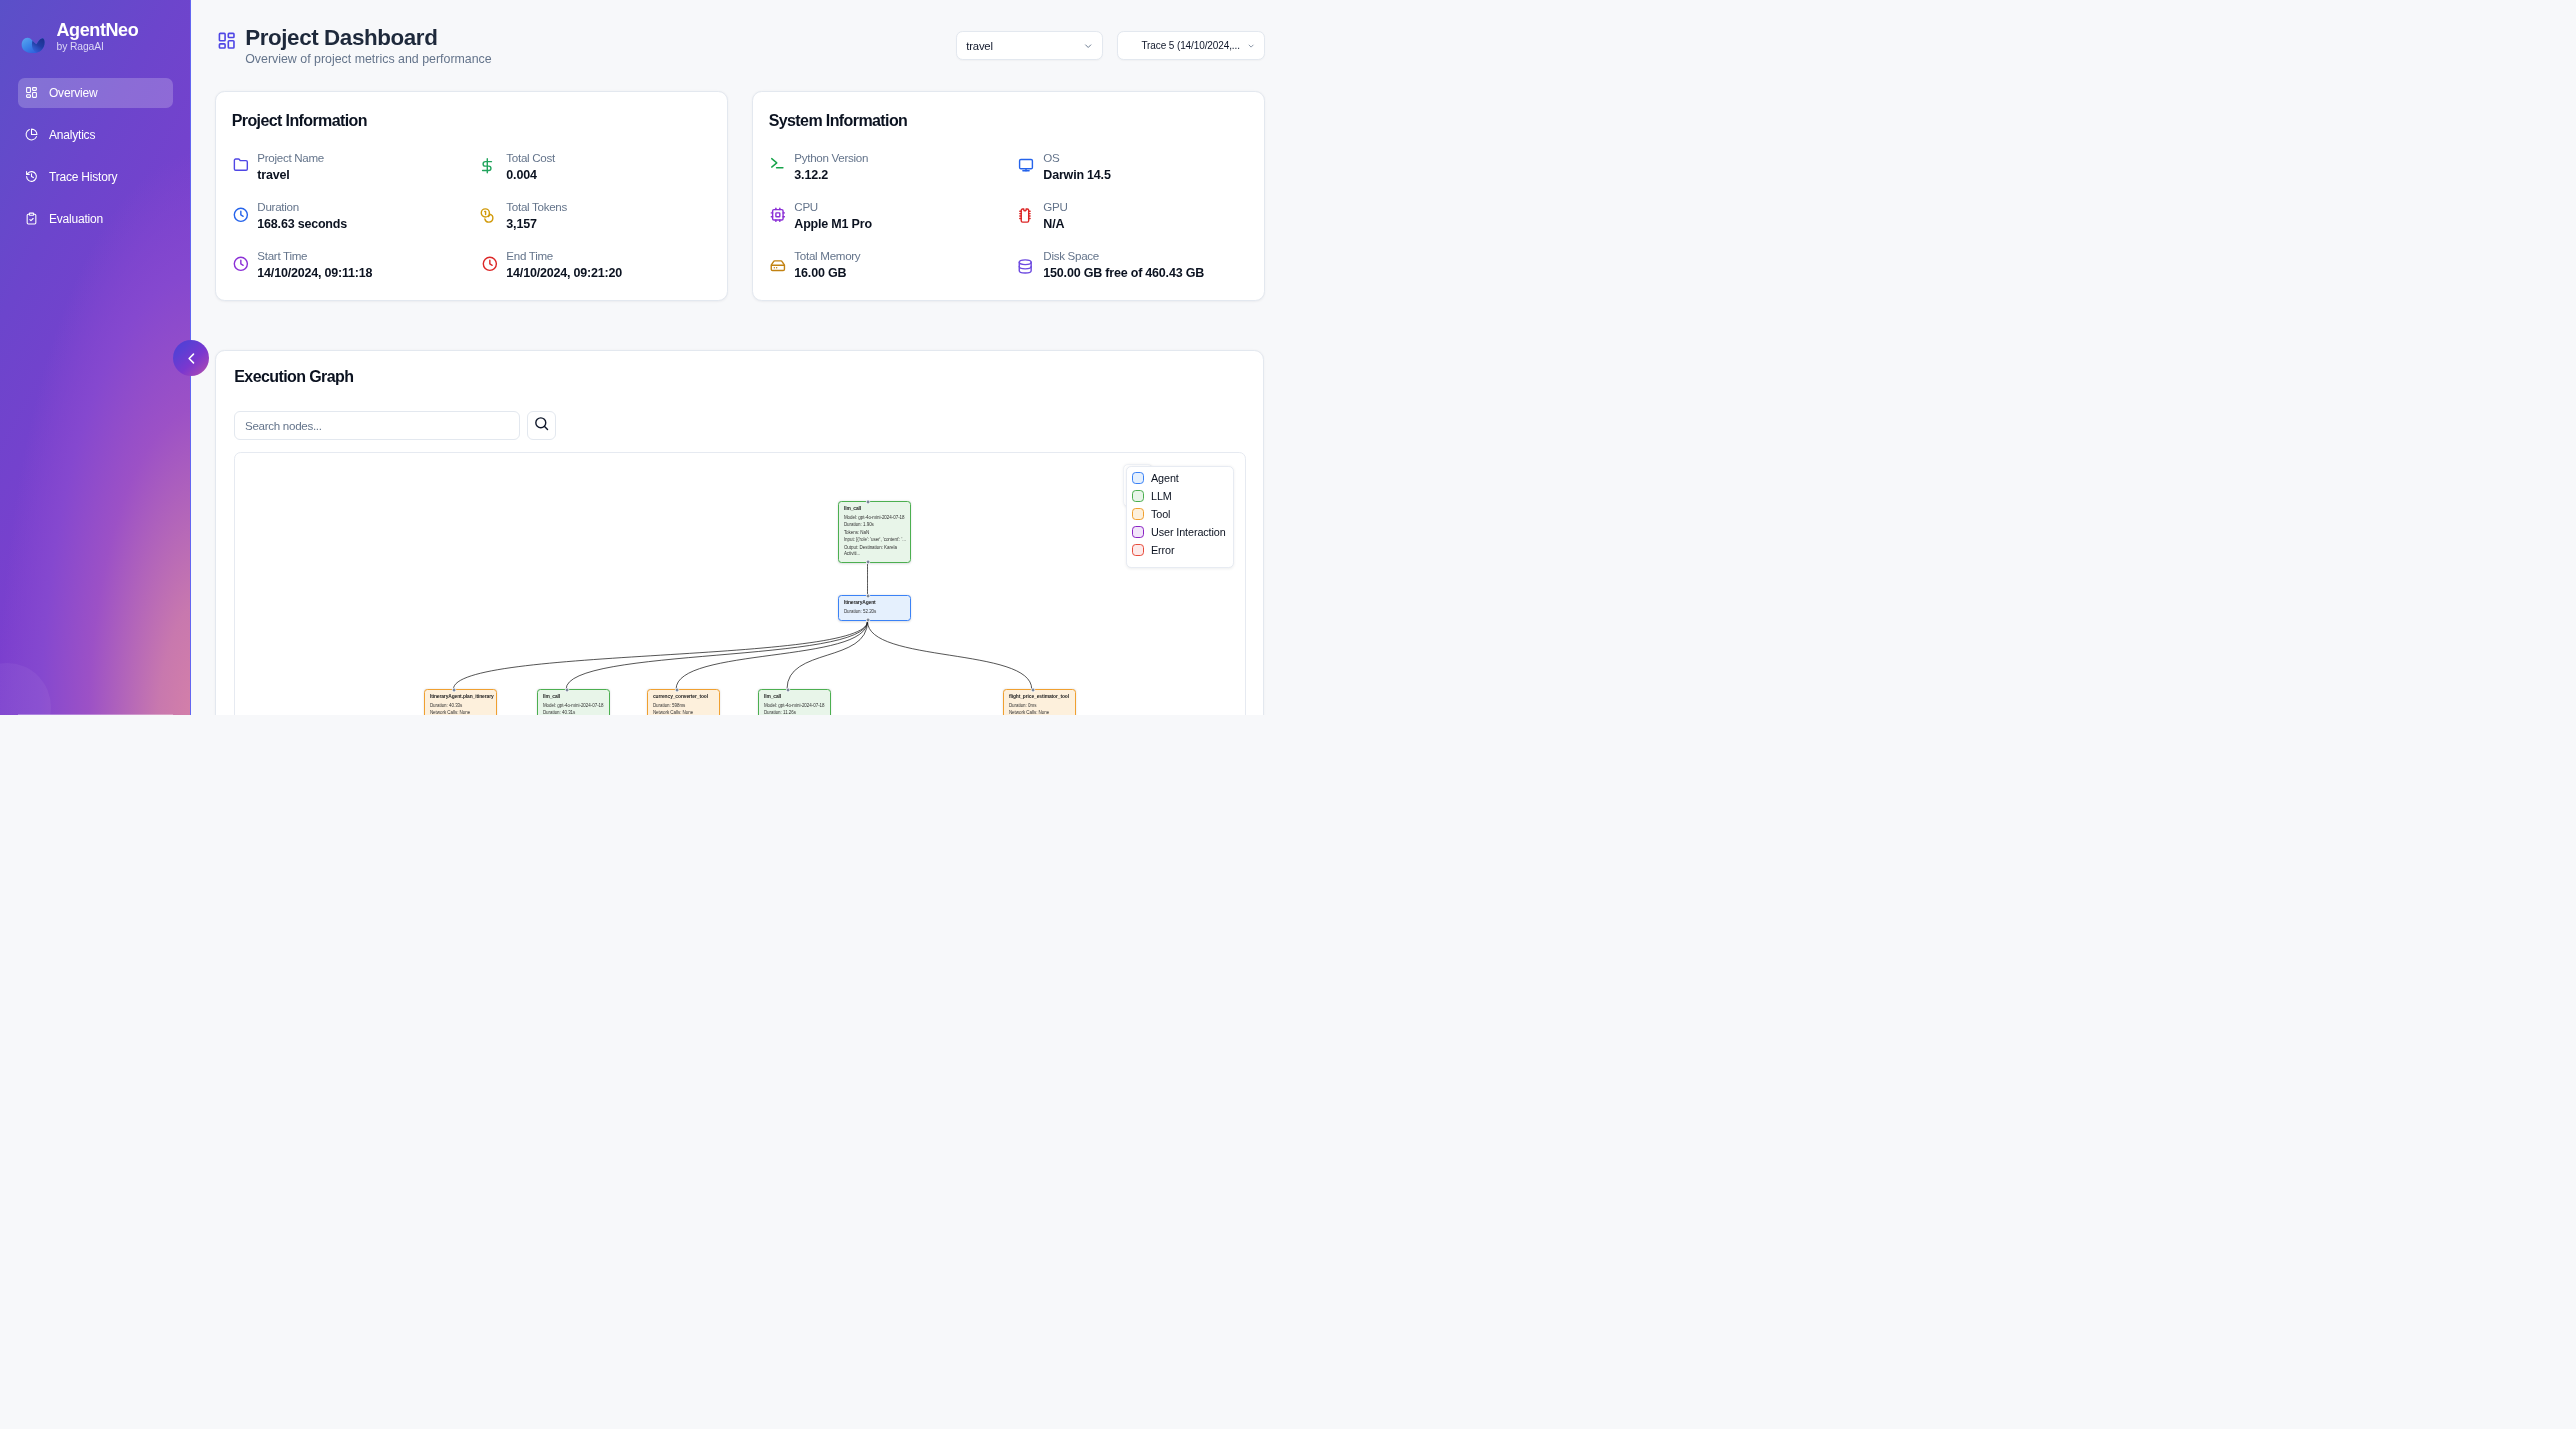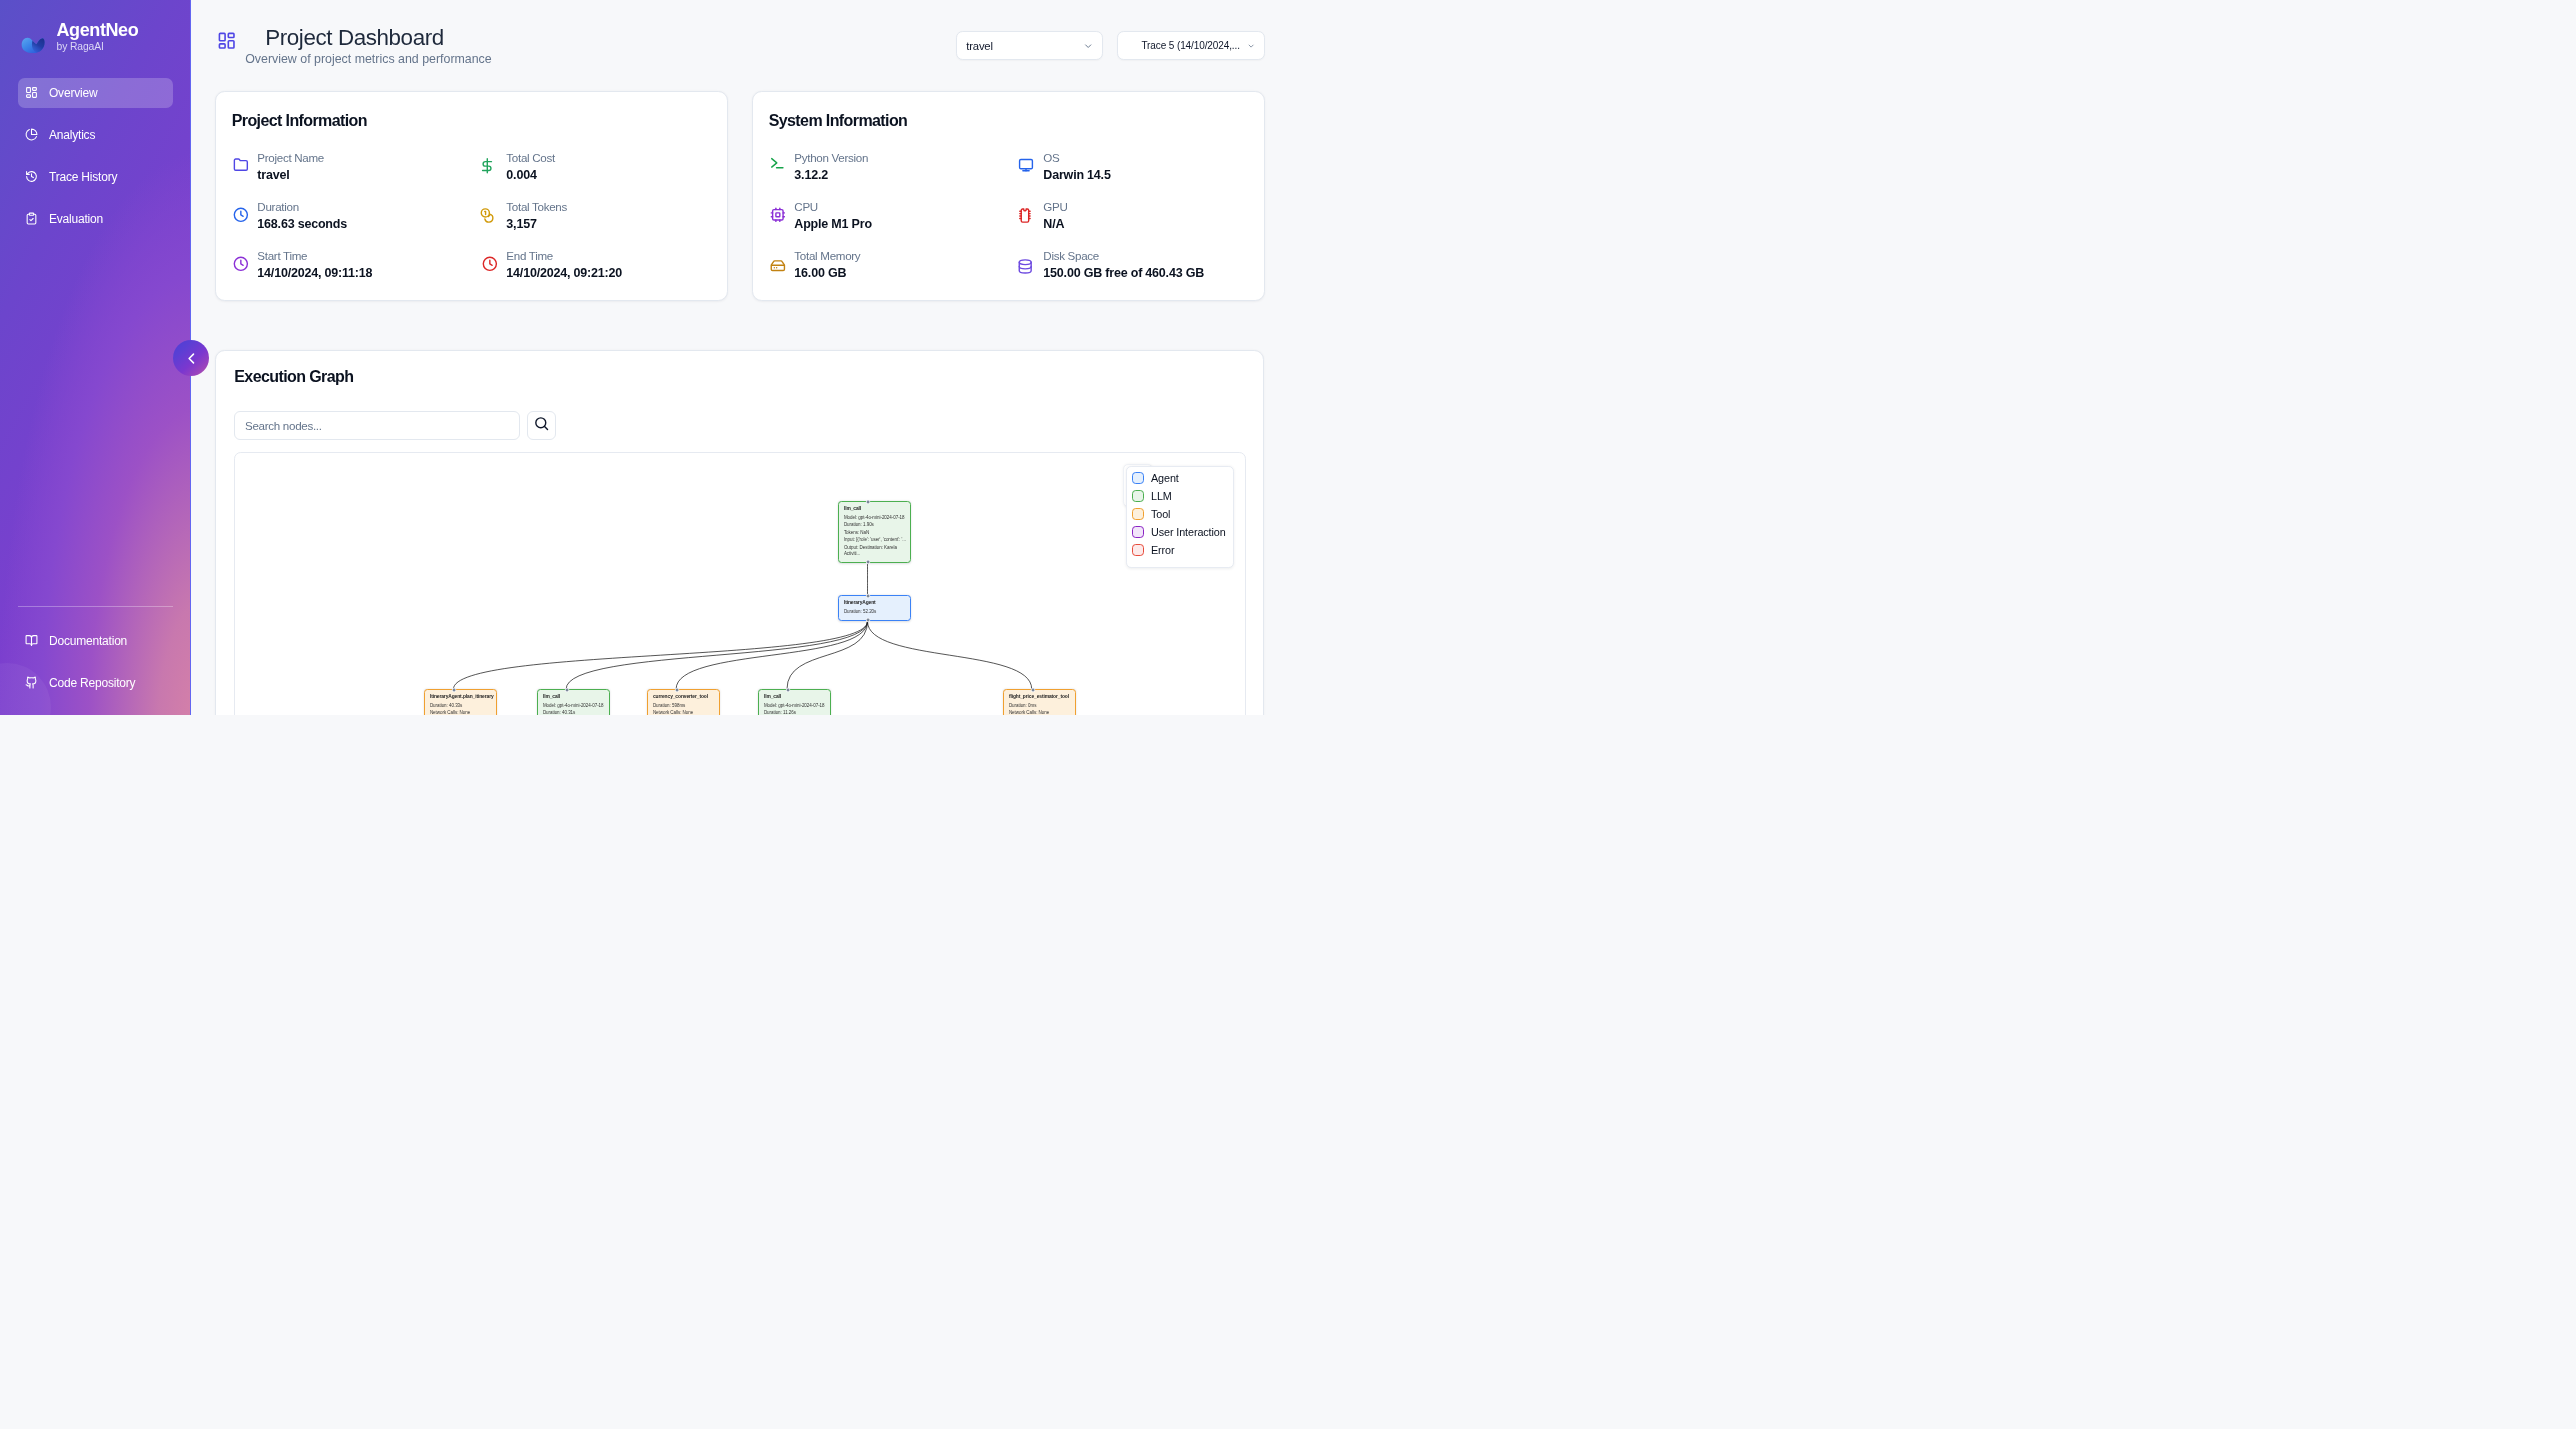--- a/index.html
+++ b/index.html
@@ -51,21 +51,21 @@
     display:flex; align-items:center; justify-content:center;
     z-index:40; border:none; padding:0;
   }
 
   
   .main { flex:1; height:715px; position:relative; overflow:hidden; padding:0 23px 0 24px; }
 
   .page-header { display:flex; align-items:flex-start; justify-content:space-between; padding:24.6px 0 0 0; }
   .ph-left { display:flex; align-items:flex-start; gap:8.6px; padding-left:2.2px; }
   .ph-icon { width:19.4px; height:19.4px; margin-top:6px; flex:0 0 19.4px; }
-  .ph-title { font-size:22.4px; font-weight:400; color:#1e293b; letter-spacing:-0.4px; line-height:1.16;margin-left:20px; }
+  .ph-title { font-size:22.4px; font-weight:700; color:#1e293b; letter-spacing:-0.4px; line-height:1.16; }
   .ph-sub { font-size:12.4px; color:#64748b; margin-top:1.5px; }
 
   .ph-right { display:flex; gap:14px; padding-top:6.7px; }
   .select {
     white-space:nowrap; height:29px; background:#fff; border:0.7px solid #e3e8ef; border-radius:6.7px;
     display:flex; align-items:center; font-size:11.3px; letter-spacing:-0.2px; color:#0f172a;
     padding:0 9px 0 9.3px; gap:6px; justify-content:space-between;
     box-shadow:0 0.7px 1.5px rgba(15,23,42,.03);
   }
   .select-a { width:147px; }
@@ -224,40 +224,20 @@
               <path d="M16 4h2a2 2 0 0 1 2 2v14a2 2 0 0 1-2 2H6a2 2 0 0 1-2-2V6a2 2 0 0 1 2-2h2"></path>
               <path d="m9 14 2 2 4-4"></path>
             </svg>
         </span>
         <span>Evaluation</span>
       </a>
     </nav>
 
     <div class="sb-spacer"></div>
     <div class="sb-sep"></div>
-    <div class="sb-bottom">
-      <a class="nav-item">
-        <span>
-          <svg viewBox="0 0 24 24" fill="none" stroke="currentColor" stroke-width="2" stroke-linecap="round" stroke-linejoin="round">
-              <path d="M12 7v14"></path>
-              <path d="M3 18a1 1 0 0 1-1-1V4a1 1 0 0 1 1-1h5a4 4 0 0 1 4 4 4 4 0 0 1 4-4h5a1 1 0 0 1 1 1v13a1 1 0 0 1-1 1h-6a3 3 0 0 0-3 3 3 3 0 0 0-3-3z"></path>
-            </svg>
-        </span>
-        <span>Documentation</span>
-      </a>
-      <a class="nav-item">
-        <span>
-          <svg viewBox="0 0 24 24" fill="none" stroke="currentColor" stroke-width="2" stroke-linecap="round" stroke-linejoin="round">
-              <path d="M15 22v-4a4.8 4.8 0 0 0-1-3.5c3 0 6-2 6-5.5.08-1.25-.27-2.48-1-3.5.28-1.15.28-2.35 0-3.5 0 0-1 0-3 1.5-2.64-.5-5.36-.5-8 0C6 2 5 2 5 2c-.3 1.15-.3 2.35 0 3.5A5.403 5.403 0 0 0 4 9c0 3.5 3 5.5 6 5.5-.39.49-.68 1.05-.85 1.65-.17.6-.22 1.23-.15 1.85v4"></path>
-              <path d="M9 18c-4.51 2-5-2-7-2"></path>
-            </svg>
-        </span>
-        <span>Code Repository</span>
-      </a>
-    </div>
   </aside>
 
   <button class="collapse-btn">
     <span>
       <svg viewBox="0 0 24 24" width="15" height="15" fill="none" stroke="#fff" stroke-width="2.5" stroke-linecap="round" stroke-linejoin="round" style="display:block">
           <path d="m15.2 19-7-7 7-7"></path>
         </svg>
     </span>
   </button>
 

